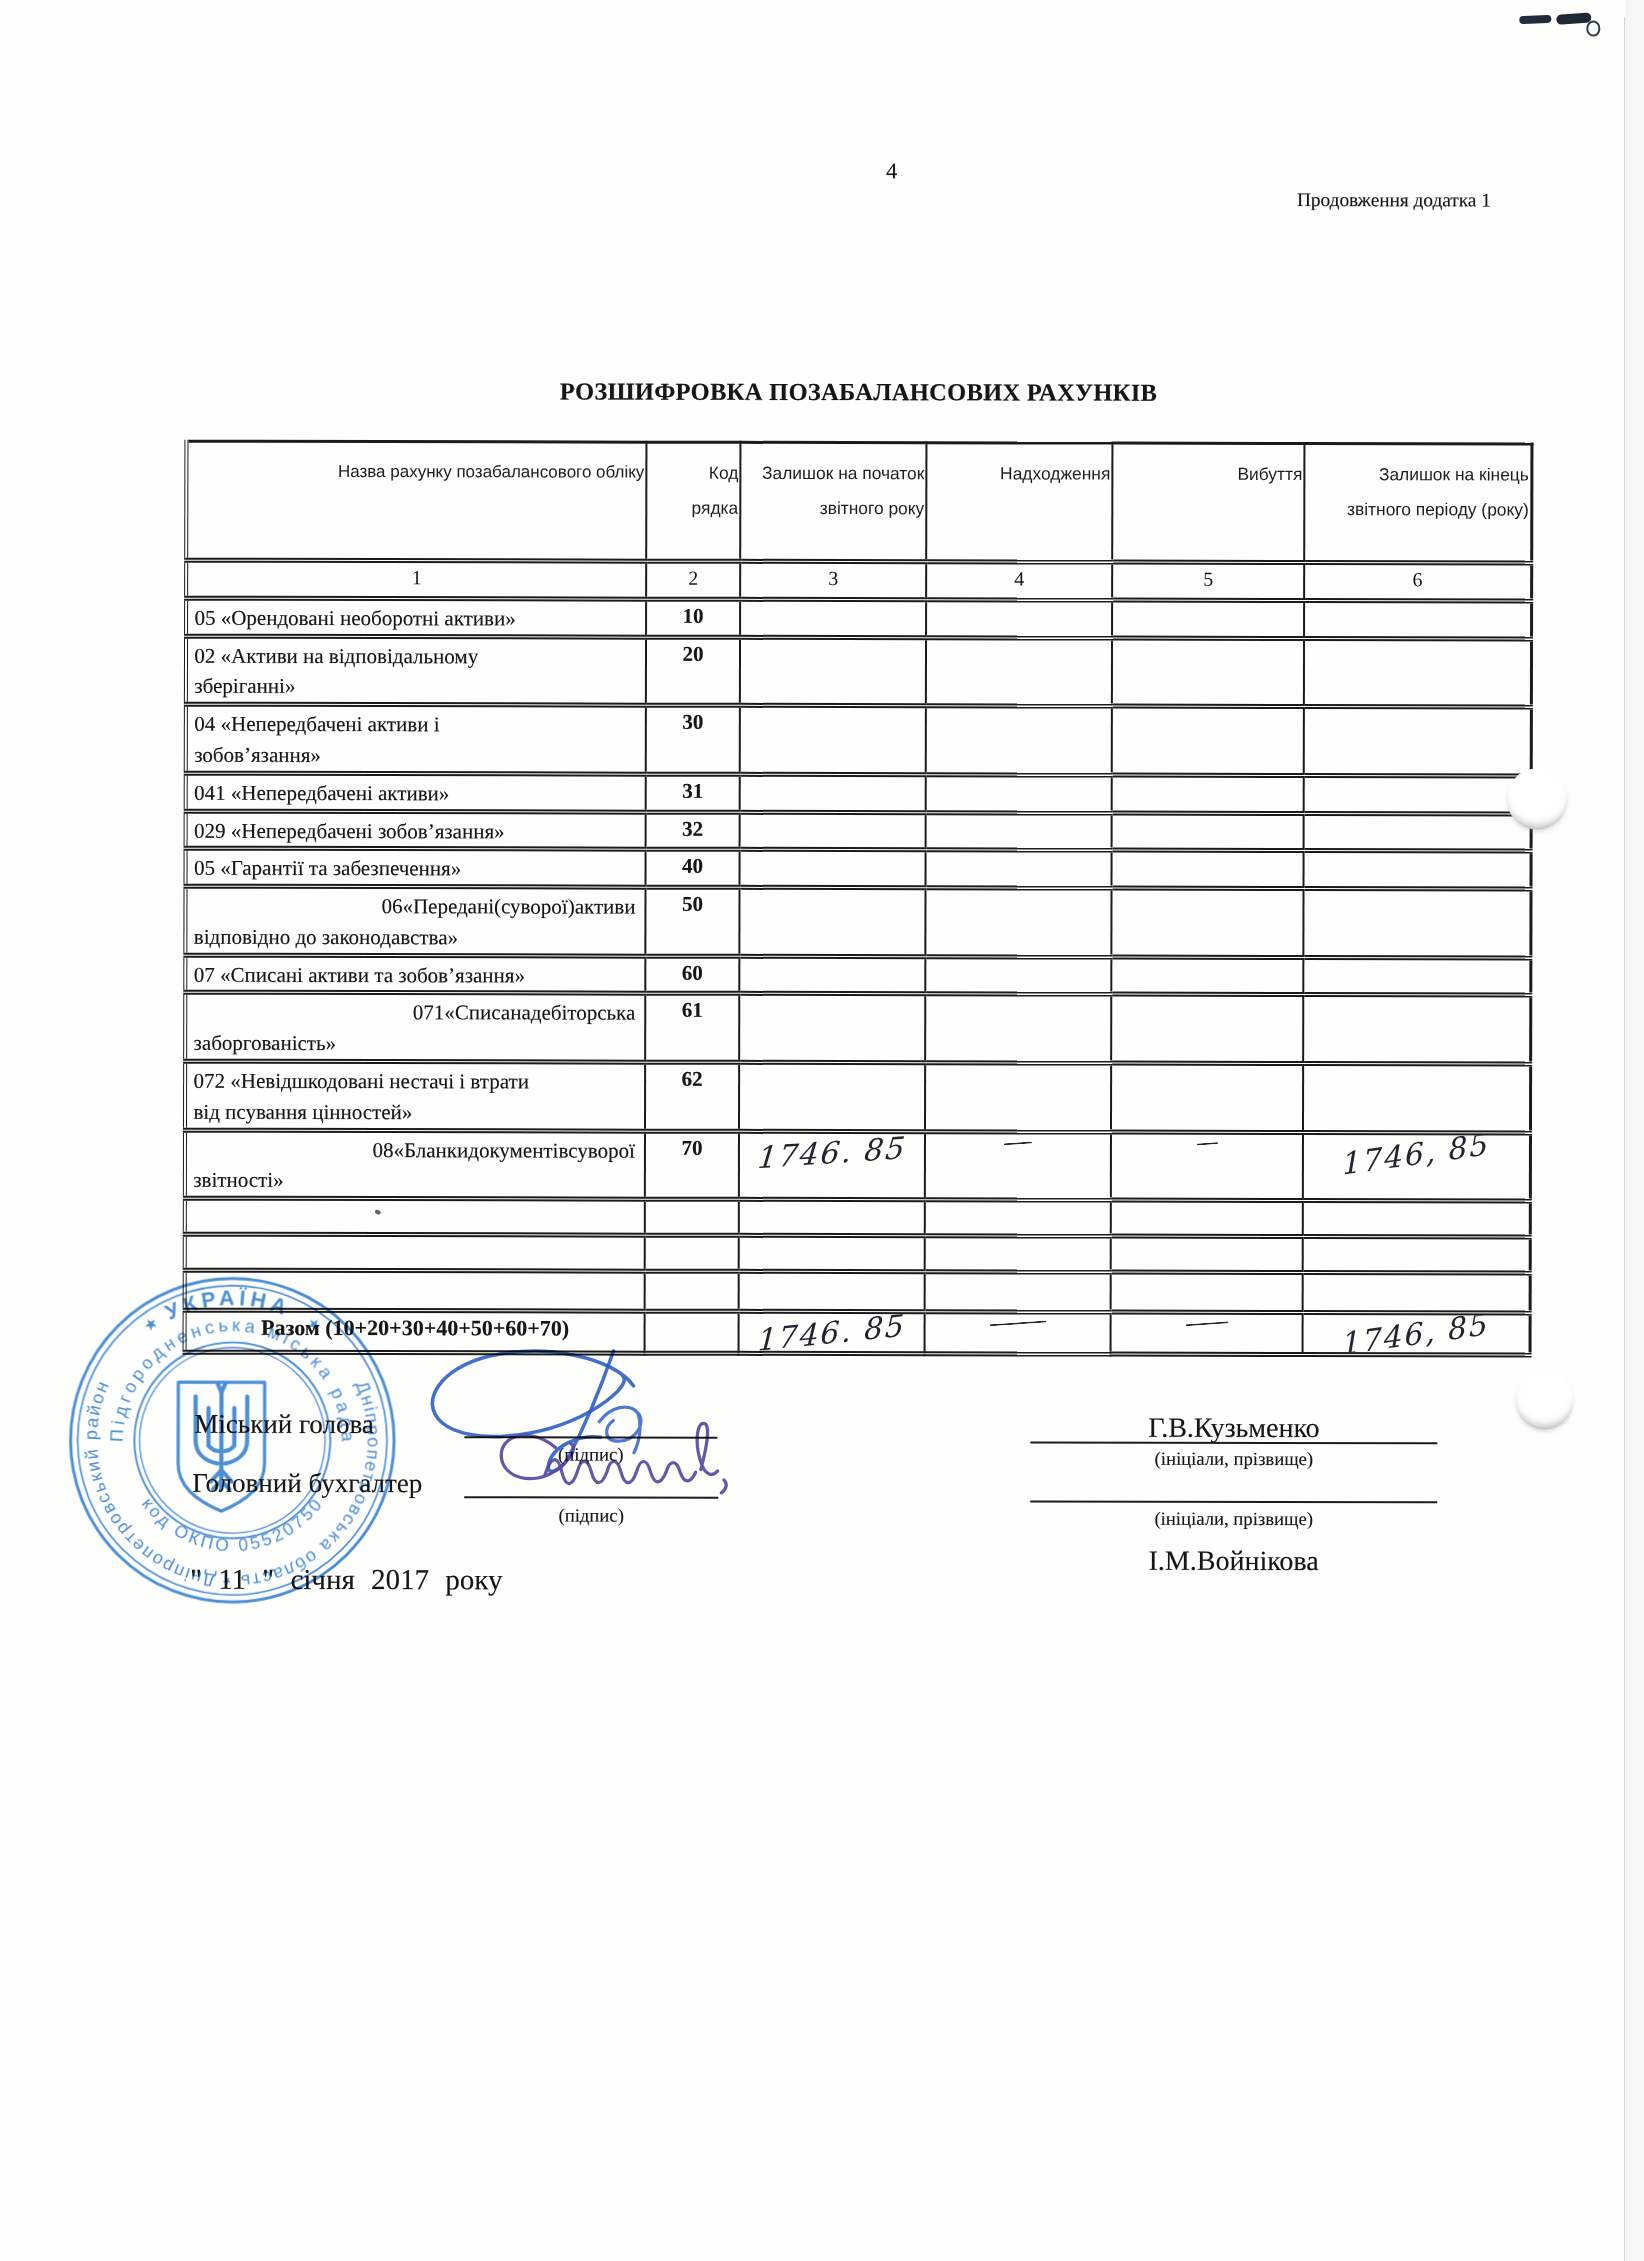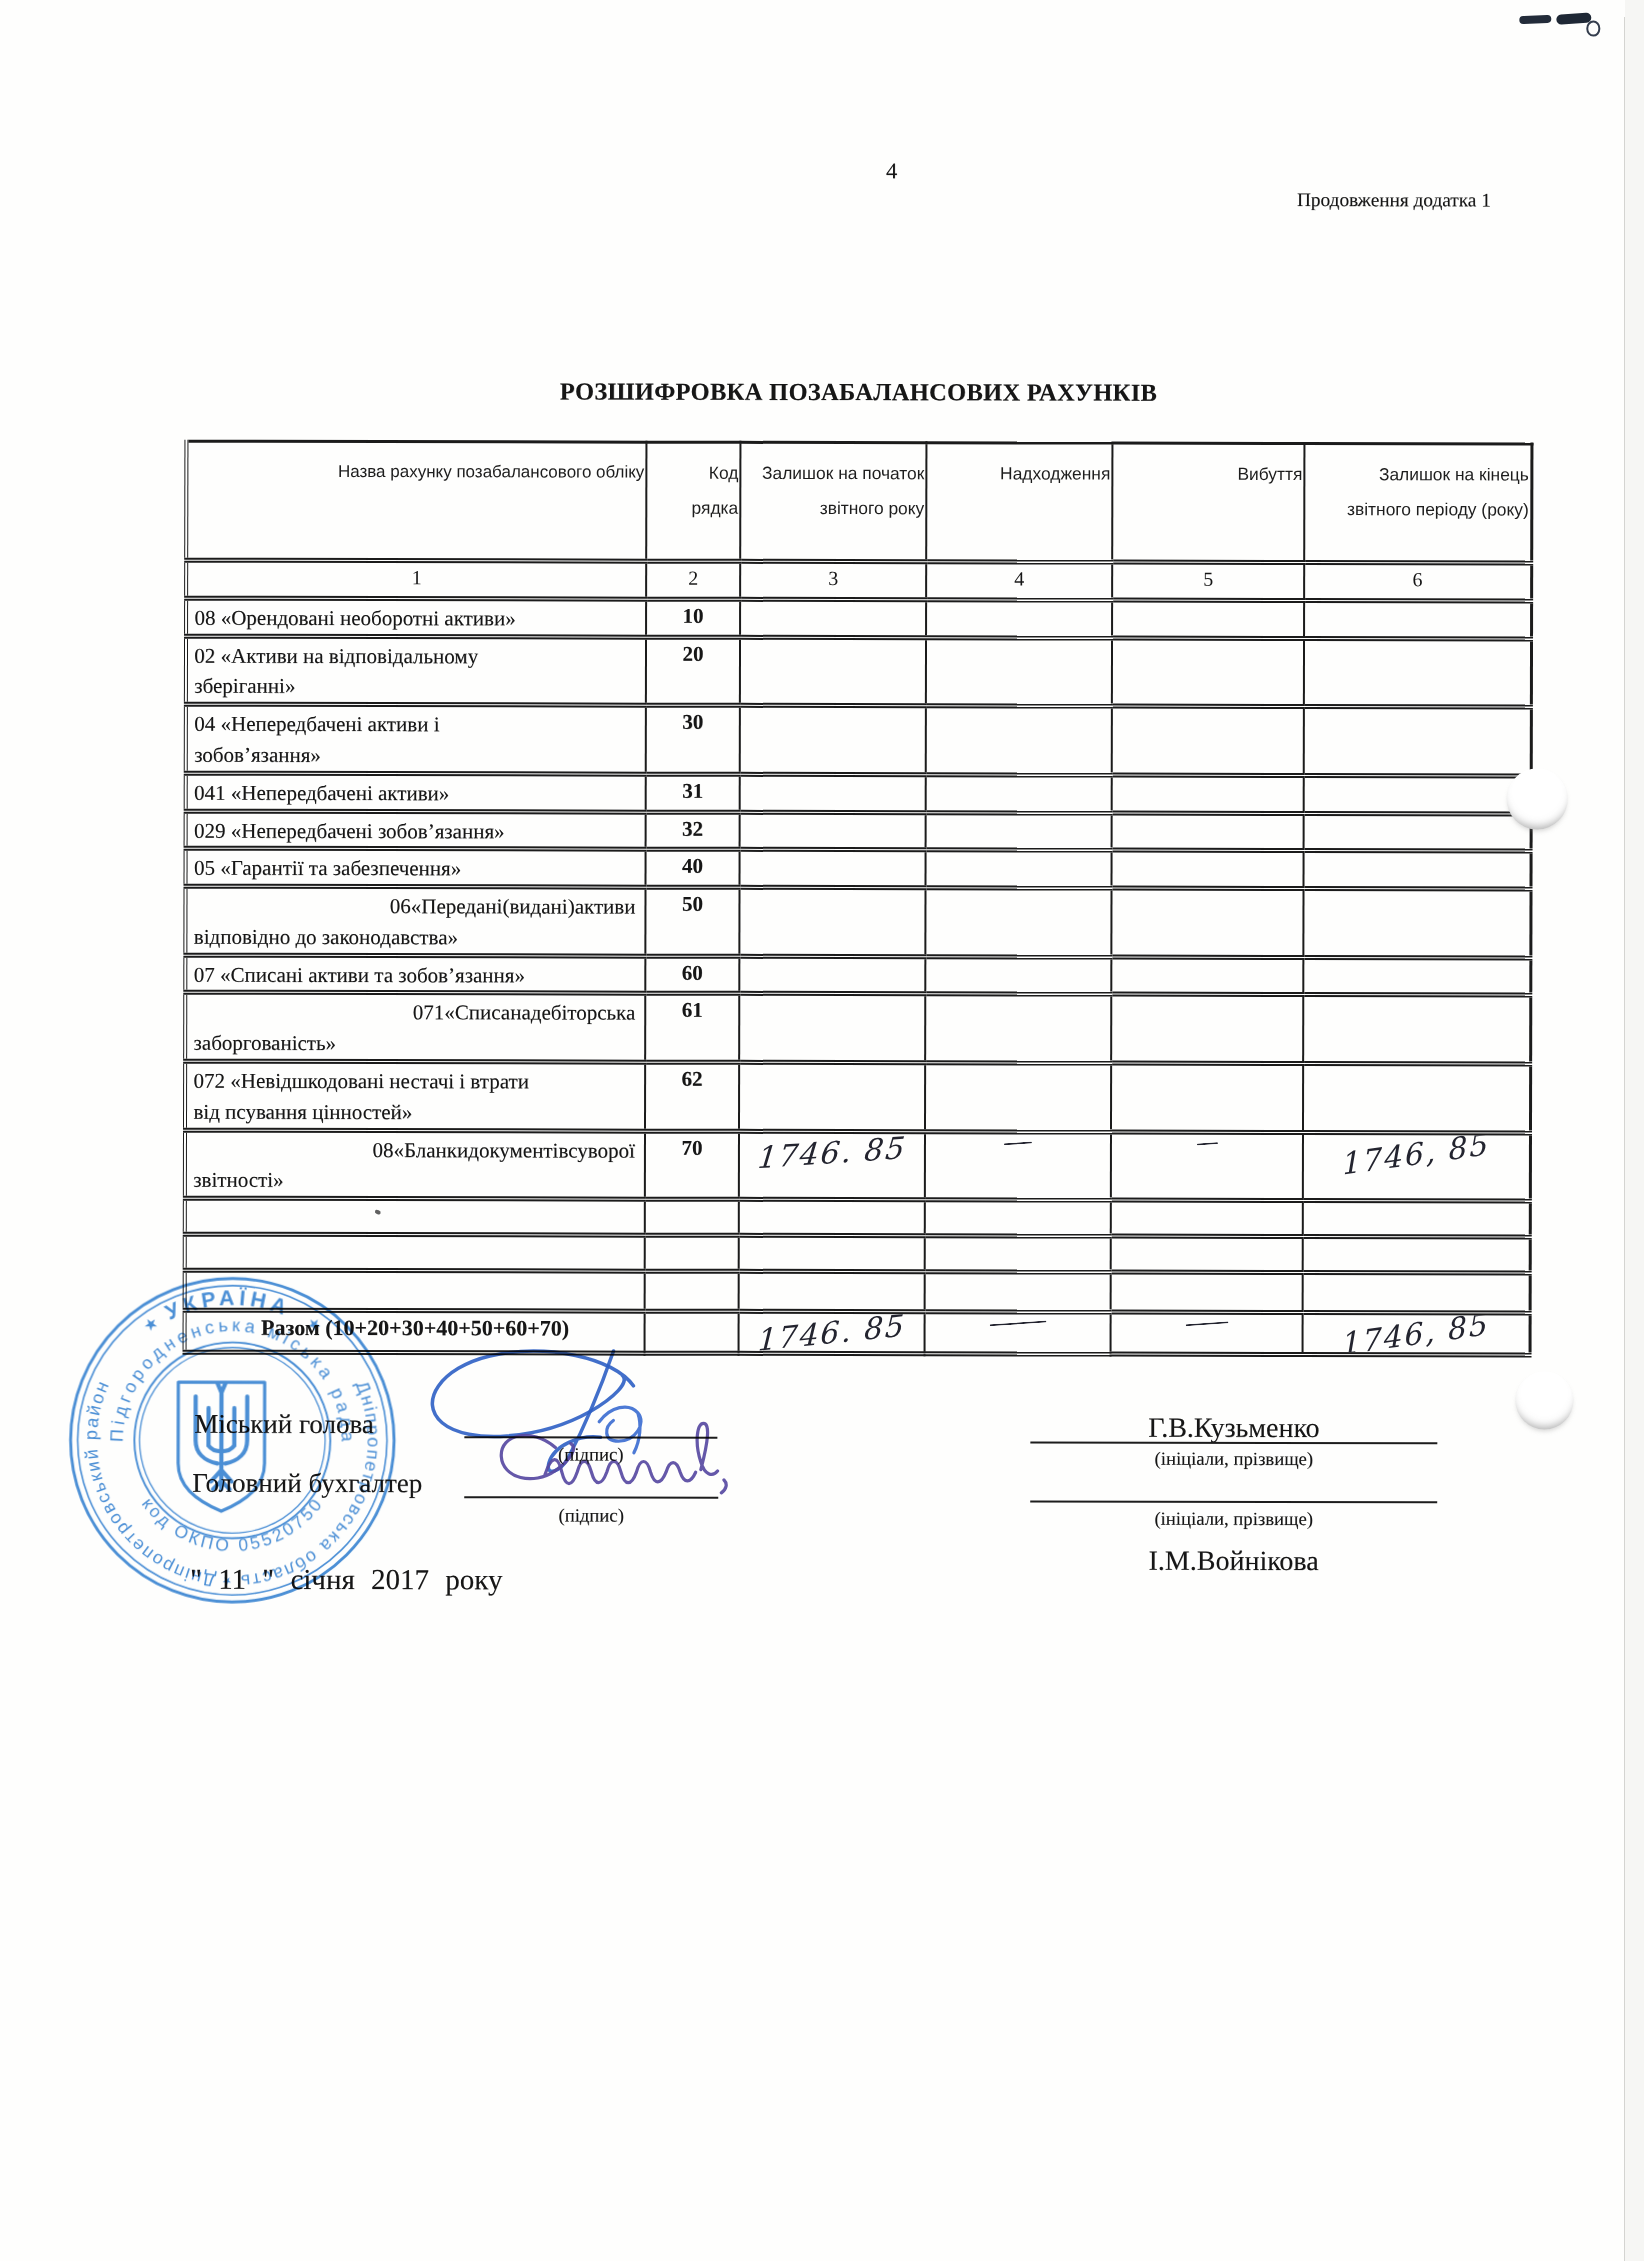--- a/index.html
+++ b/index.html
@@ -107,21 +107,21 @@
           <tr class="numrow">
             <td>1</td>
             <td>2</td>
             <td>3</td>
             <td>4</td>
             <td>5</td>
             <td>6</td>
           </tr>
         <tr style="height: 32px;">
               <td class="name print">
-                <div>08 «Орендовані необоротні активи»</div>
+                <div>05 «Орендовані необоротні активи»</div>
               </td>
               <td class="code print">10</td>
               <td class="val"></td>
               <td class="val"></td>
               <td class="val"></td>
               <td class="val"></td>
             </tr>
             <tr style="height: 66px;">
               <td class="name print">
                 <div>02 «Активи на відповідальному</div>
@@ -172,21 +172,21 @@
               <td class="val"></td>
               <td class="val"></td>
               <td class="val"></td>
               <td class="val"></td>
             </tr>
             <tr style="height: 66px;">
               <td class="name print">
                 <div class="jl">
                   <span>06</span>
                   <span>«Передані</span>
-                  <span>(видані)</span>
+                  <span>(суворої)</span>
                   <span>активи</span>
                 </div>
                 <div>відповідно до законодавства»</div>
               </td>
               <td class="code print">50</td>
               <td class="val"></td>
               <td class="val"></td>
               <td class="val"></td>
               <td class="val"></td>
             </tr>

